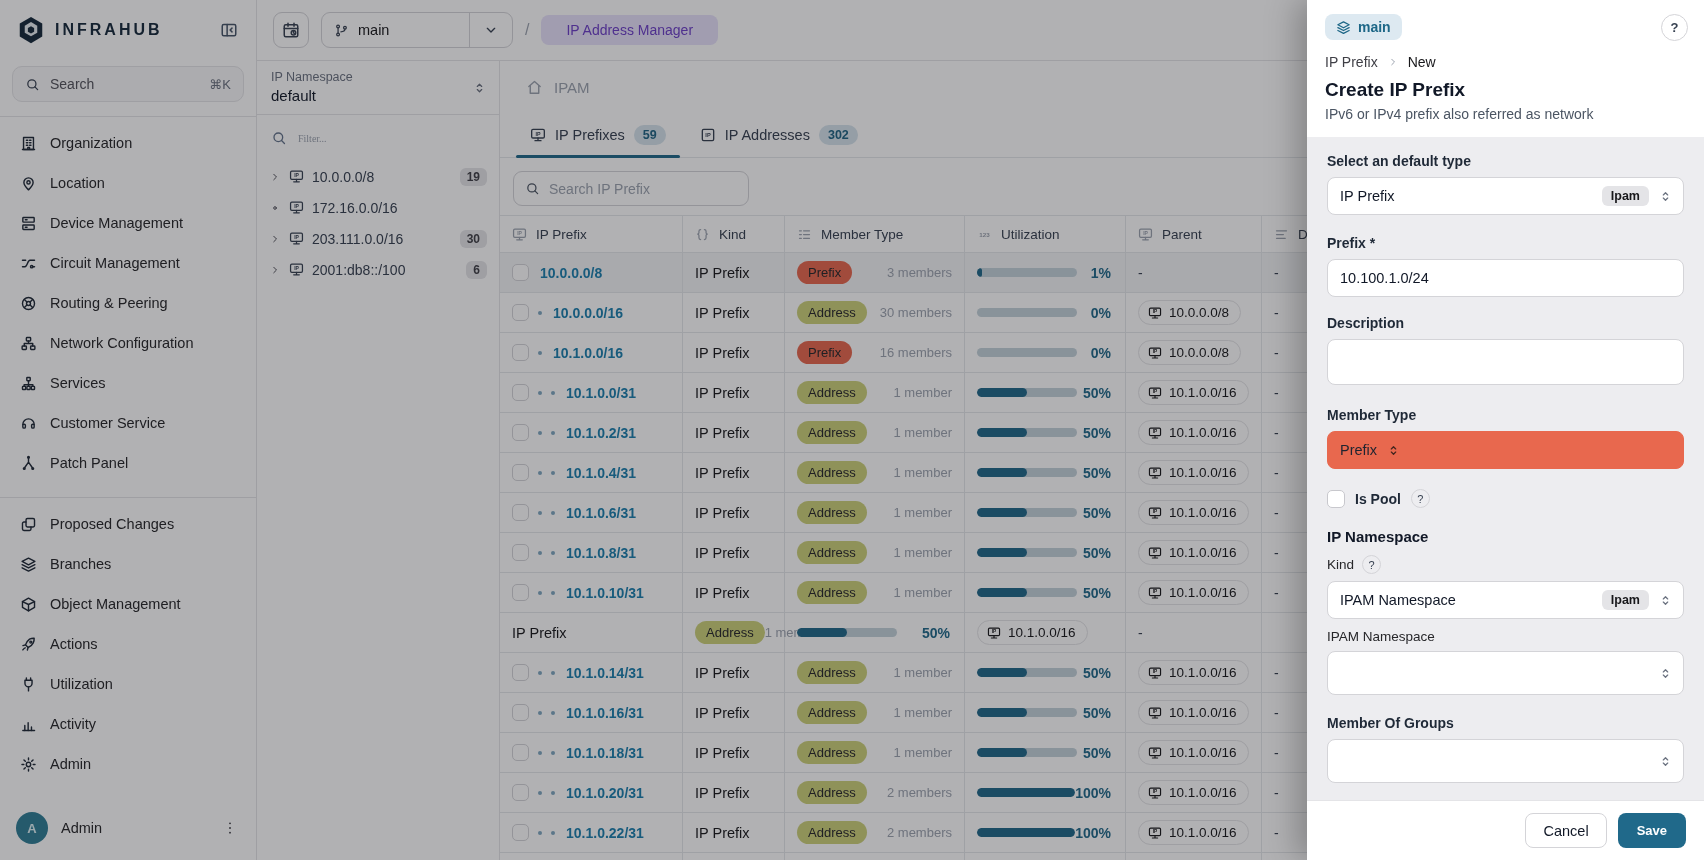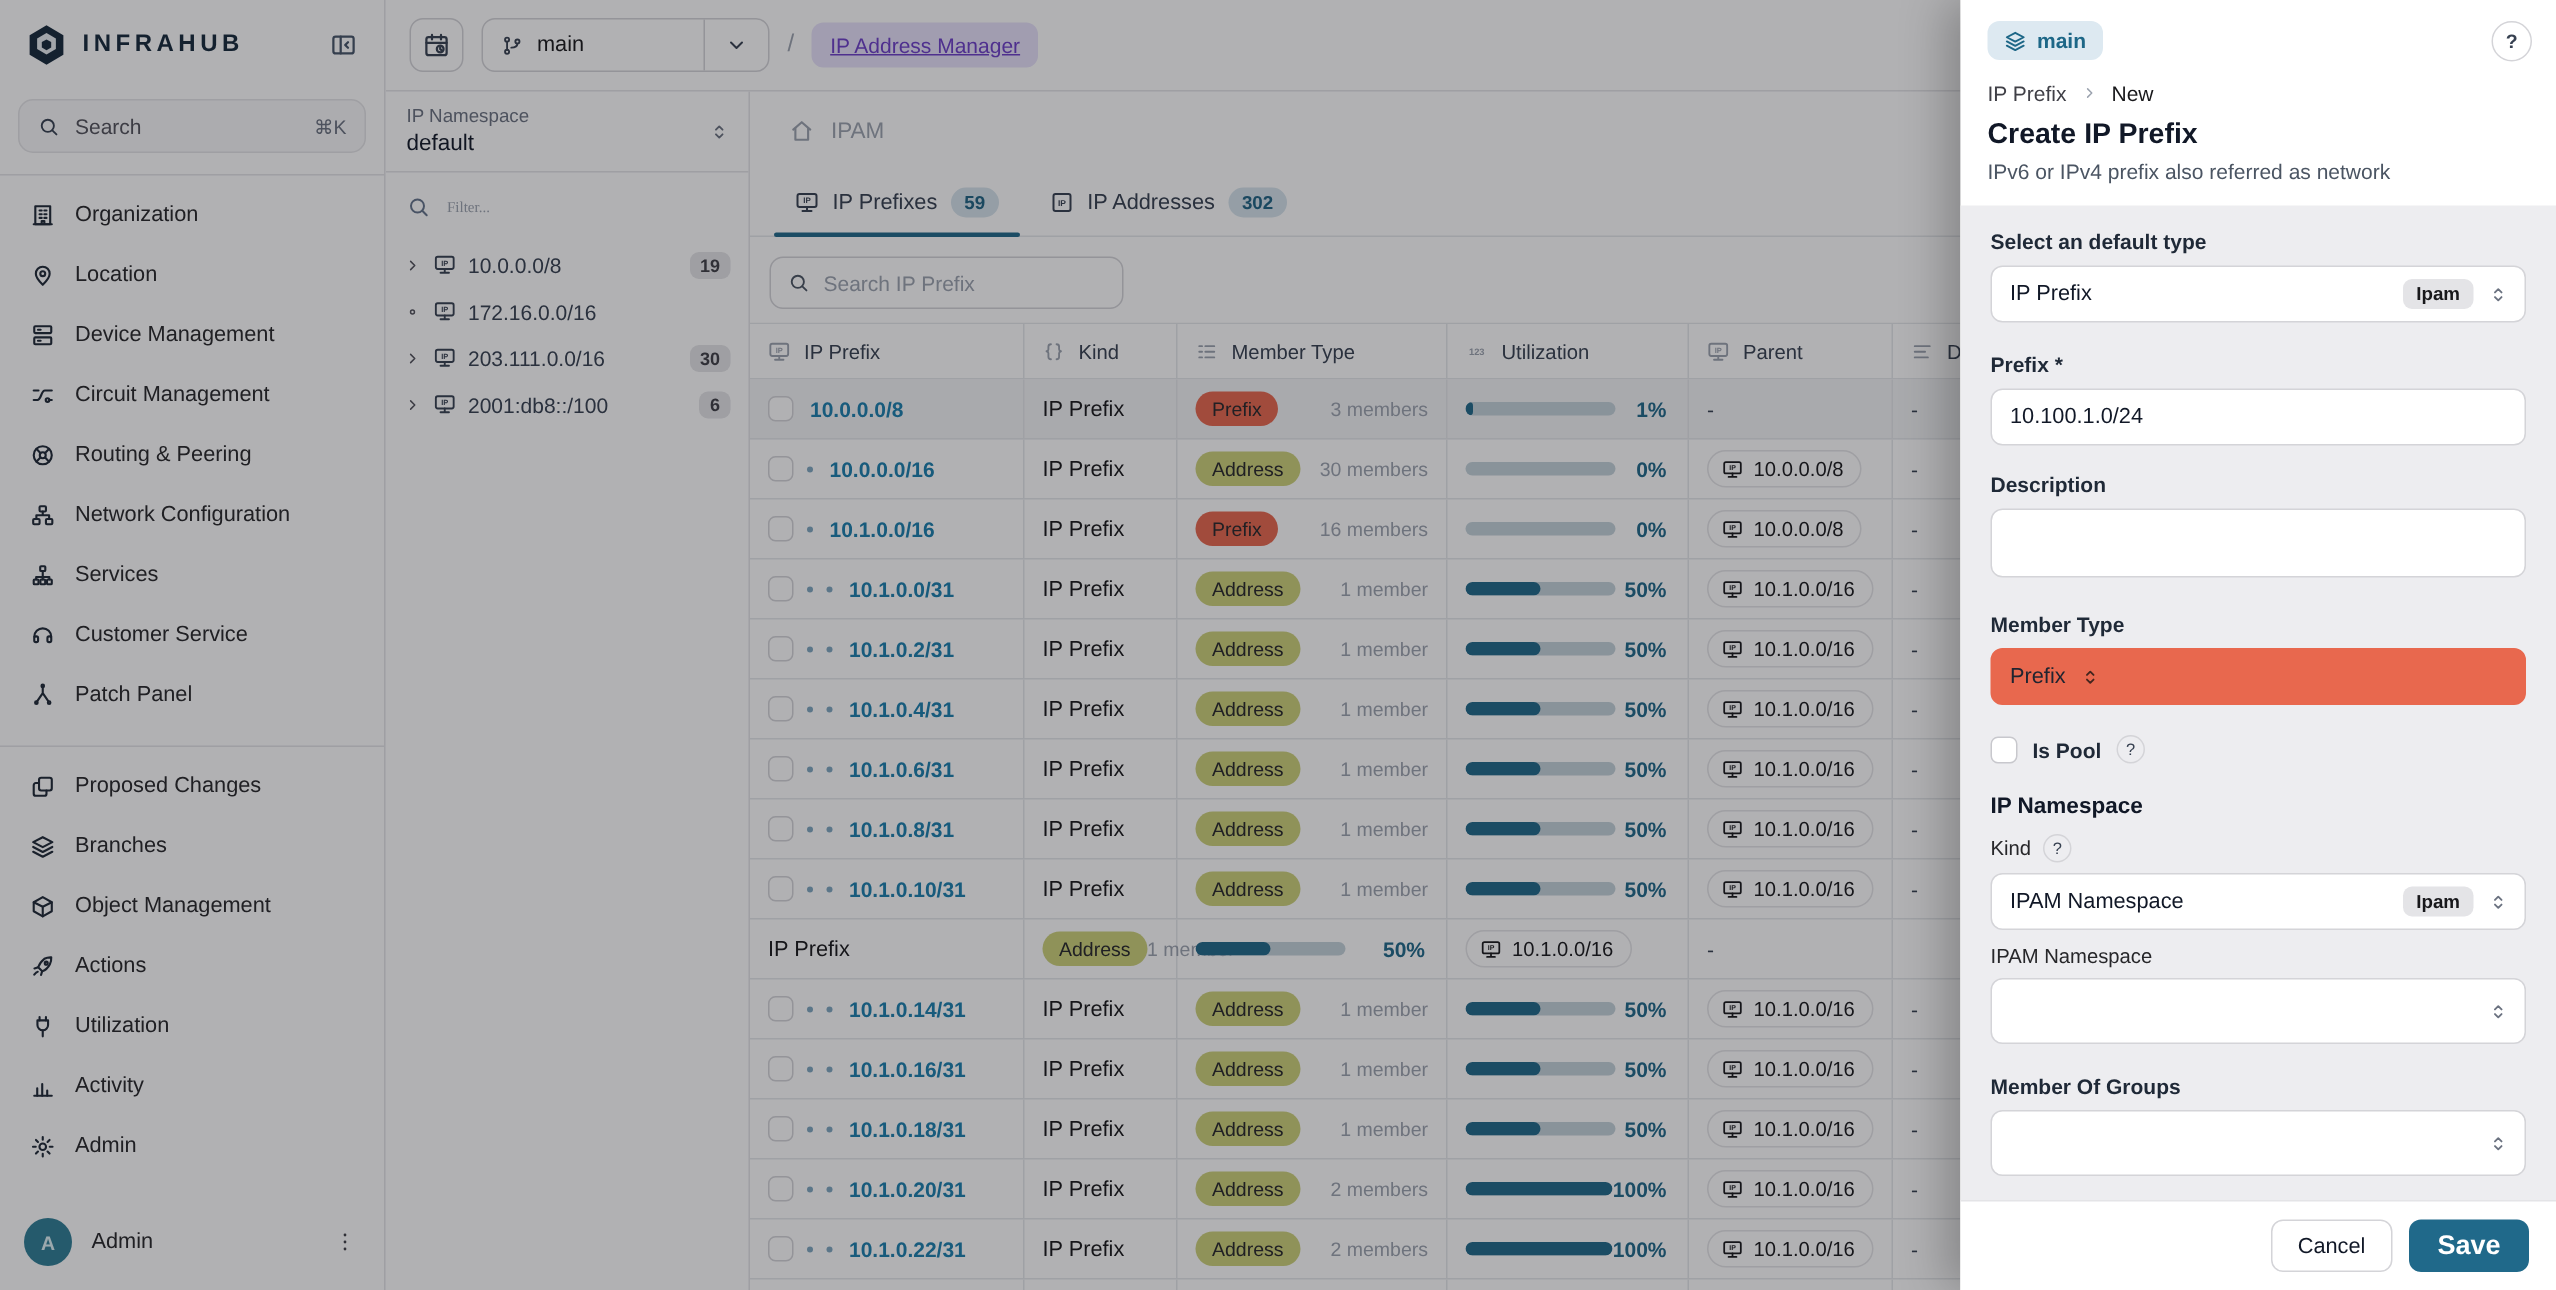--- a/index.html
+++ b/index.html
@@ -41,21 +41,21 @@
   .topbar { height:61px; flex:none; border-bottom:1px solid #e4e4e7; display:flex; align-items:center; padding:0 16px; gap:12px; }
   .icon-btn { width:36px; height:36px; border:1px solid #d4d4d8; background:#fff; border-radius:9px; color:#374151;
               display:flex; align-items:center; justify-content:center; cursor:pointer; }
   .branch-select { height:36px; width:192px; border:1px solid #d4d4d8; border-radius:9px; display:flex; align-items:stretch; cursor:pointer; background:#fff; }
   .branch-main { display:flex; align-items:center; gap:9px; padding:0 12px; flex:1; font-size:14.5px; color:#18181b; }
   .branch-main .ico { color:#374151; }
   .branch-div { width:1px; background:#d4d4d8; }
   .branch-caret { width:42px; display:flex; align-items:center; justify-content:center; color:#374151; }
   .slash-sep { color:#9ca3af; font-size:16px; }
   .crumb-badge { background:var(--crumb-bg); color:var(--crumb-text); font-size:14px; font-weight:500;
-                 padding:7px 12px; border-radius:8px; cursor:pointer;text-decoration:underline; }
+                 padding:7px 25px; border-radius:8px; cursor:pointer; }
 
   .main-body { flex:1; display:flex; min-height:0; }
 
   
   .tree-panel { width:243px; flex:none; border-right:1px solid #e4e4e7; display:flex; flex-direction:column; }
   .ns-box { padding:9px 14px 10px; border-bottom:1px solid #e4e4e7; position:relative; cursor:pointer; }
   .ns-label { font-size:12.5px; color:#6b7280; }
   .ns-value { font-size:15px; color:#111827; margin-top:3px; }
   .ns-caret { position:absolute; right:12px; top:50%; transform:translateY(-50%); color:#6b7280; }
   .filter-row { display:flex; align-items:center; gap:11px; padding:15px 14px 9px; }
@@ -141,21 +141,21 @@
   .cb { width:18px; height:18px; border:1px solid #c8c8cd; border-radius:5px; background:#fff; cursor:pointer; flex:none; }
   .cb-label { font-size:14px; font-weight:600; color:#1f2937; }
   .help-mini { width:19px; height:19px; border-radius:50%; border:1px solid #d4d4d8; font-size:11px; color:#374151;
                display:inline-flex; align-items:center; justify-content:center; background:transparent; cursor:pointer; }
   .sec-head { font-size:15px; font-weight:700; color:#111827; margin-top:20px; }
   .kind-label { font-size:13.5px; color:#27272a; display:flex; gap:8px; align-items:center; margin:10px 0 7px; }
   .panel-foot { flex:none; padding:12px 18px; display:flex; justify-content:flex-end; gap:11px; background:#fff; border-top:1px solid #e4e4e7; }
   .btn-cancel { height:35px; padding:0 17px; border:1px solid #d4d4d8; border-radius:8px; background:#fff;
                 font-size:14.5px; color:#111827; font-weight:500; font-family:inherit; cursor:pointer; }
   .btn-save { height:35px; padding:0 19px; border:none; border-radius:8px; background:var(--accent); color:#fff;
-              font-size:18px; font-weight:600; font-family:inherit; cursor:pointer; }
+              font-size:13px; font-weight:600; font-family:inherit; cursor:pointer; }
 </style>
 </head>
 <body>
 
 <div class="app">
 
   <aside class="sidebar">
     <div class="logo-row">
       <span class="logo-mark">
         <svg viewBox="0 0 24 24">

